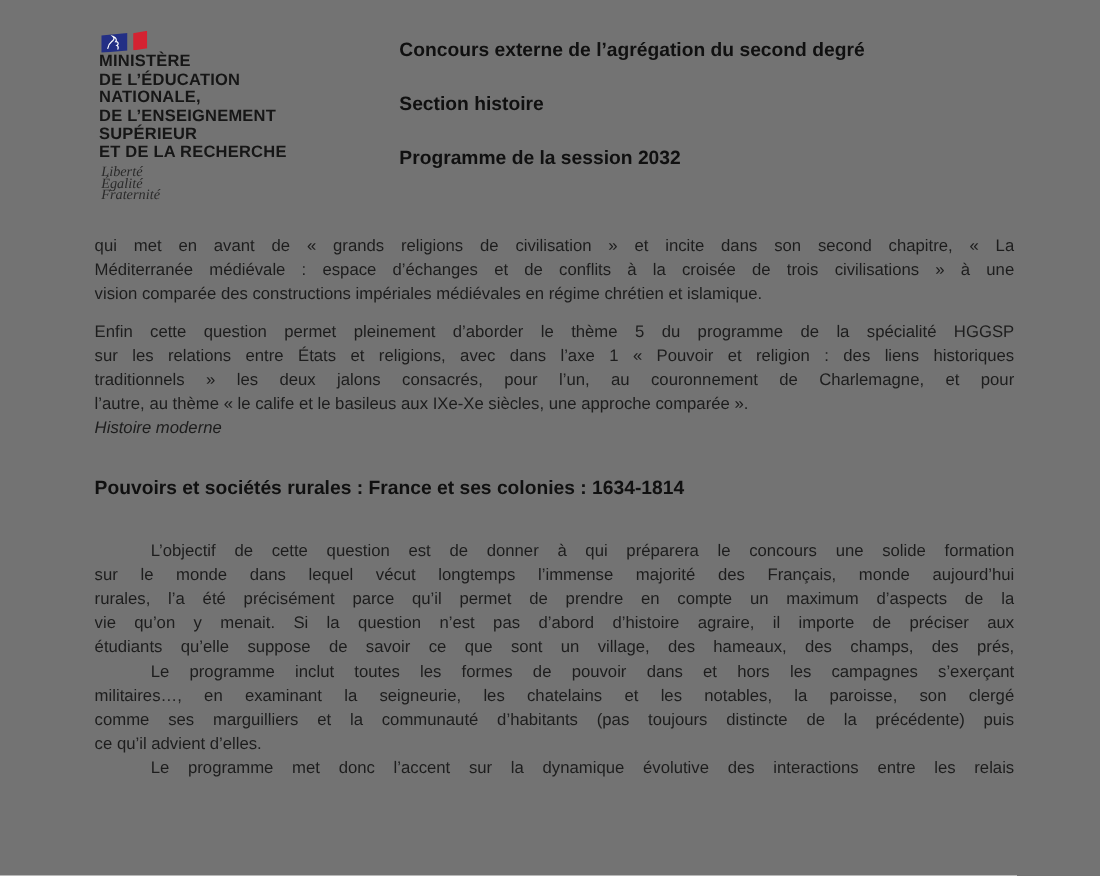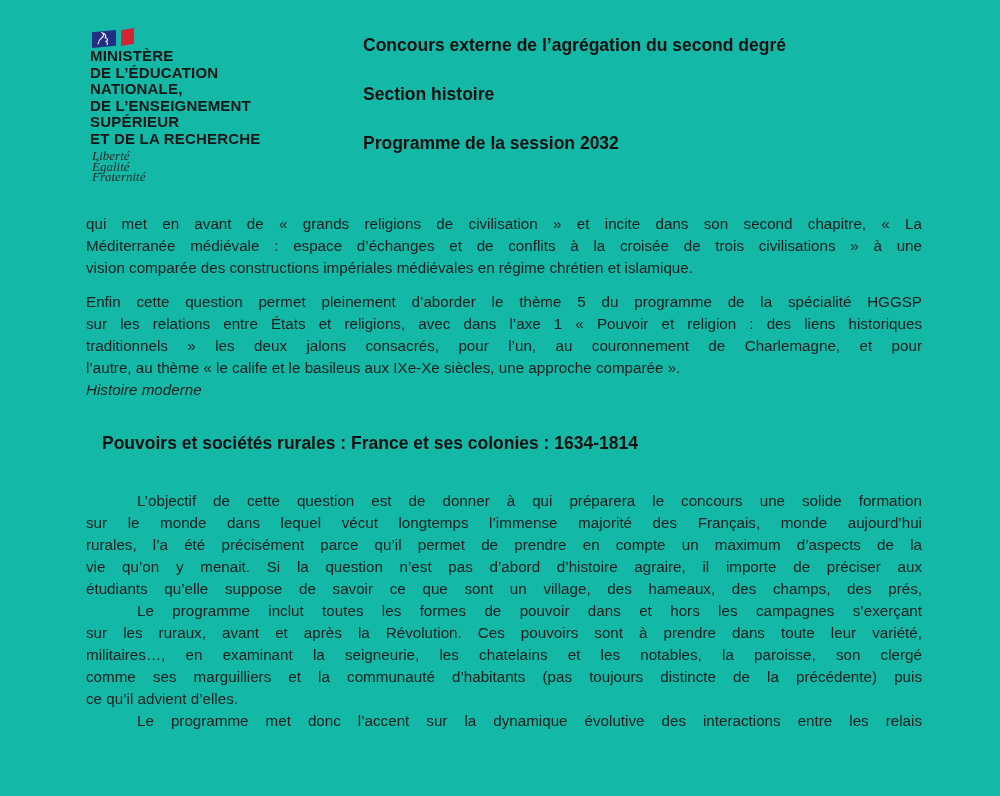--- a/index.html
+++ b/index.html
@@ -1,20 +1,20 @@
 <!DOCTYPE html>
 <html><head>
 <meta charset="utf-8">
 <style>
   html,body { margin:0; padding:0; background:#e9e9e9; }
   .page {
     position:relative;
     width:1000px; height:796px;
     margin:0 auto;
-    background:#14b8a6;
+    background:#737373;
     overflow:hidden;
     font-family:"Liberation Sans", sans-serif;
     color:#1d1d1d;
   }
 
   
   .flag { position:absolute; left:92px; top:28px; display:flex; align-items:flex-start; }
   .flag-blue {
     width:24px; height:18px; margin-top:2px;
     background:#232f85;
@@ -51,21 +51,20 @@
   }
   .bodyline.last { text-align-last:left; }
   .bodyline.indent { text-indent:51px; }
   .bodyline.italic { font-style:italic; text-align-last:left; }
   .p2 { margin-top:12px; }
   .section-heading {
     margin-top:30px; margin-bottom:35px;
     height:24px; line-height:24px;
     font-weight:bold; font-size:17.5px; color:#101010;
     white-space:nowrap;
-    margin-left:16px;
   }
 </style>
 </head>
 <body>
 
 <div class="page">
 
   <div class="flag">
     <div class="flag-blue" style="background: rgb(35, 47, 133);">
       <svg width="22" height="16" viewBox="0 0 22 16">
@@ -117,21 +116,20 @@
     <div class="paragraph p3">
       <div class="bodyline indent">L’objectif de cette question est de donner à qui préparera le concours une solide formation</div>
       <div class="bodyline">sur le monde dans lequel vécut longtemps l’immense majorité des Français, monde aujourd’hui</div>
       <div class="bodyline">rurales, l’a été précisément parce qu’il permet de prendre en compte un maximum d’aspects de la</div>
       <div class="bodyline">vie qu’on y menait. Si la question n’est pas d’abord d’histoire agraire, il importe de préciser aux</div>
       <div class="bodyline">étudiants qu’elle suppose de savoir ce que sont un village, des hameaux, des champs, des prés,</div>
     </div>
 
     <div class="paragraph p4">
       <div class="bodyline indent">Le programme inclut toutes les formes de pouvoir dans et hors les campagnes s’exerçant</div>
-      <div class="bodyline">sur les ruraux, avant et après la Révolution. Ces pouvoirs sont à prendre dans toute leur variété,</div>
       <div class="bodyline">militaires…, en examinant la seigneurie, les chatelains et les notables, la paroisse, son clergé</div>
       <div class="bodyline">comme ses marguilliers et la communauté d’habitants (pas toujours distincte de la précédente) puis</div>
       <div class="bodyline last">ce qu’il advient d’elles.</div>
     </div>
 
     <div class="paragraph p5">
       <div class="bodyline indent">Le programme met donc l’accent sur la dynamique évolutive des interactions entre les relais</div>
     </div>
 
   </div>

